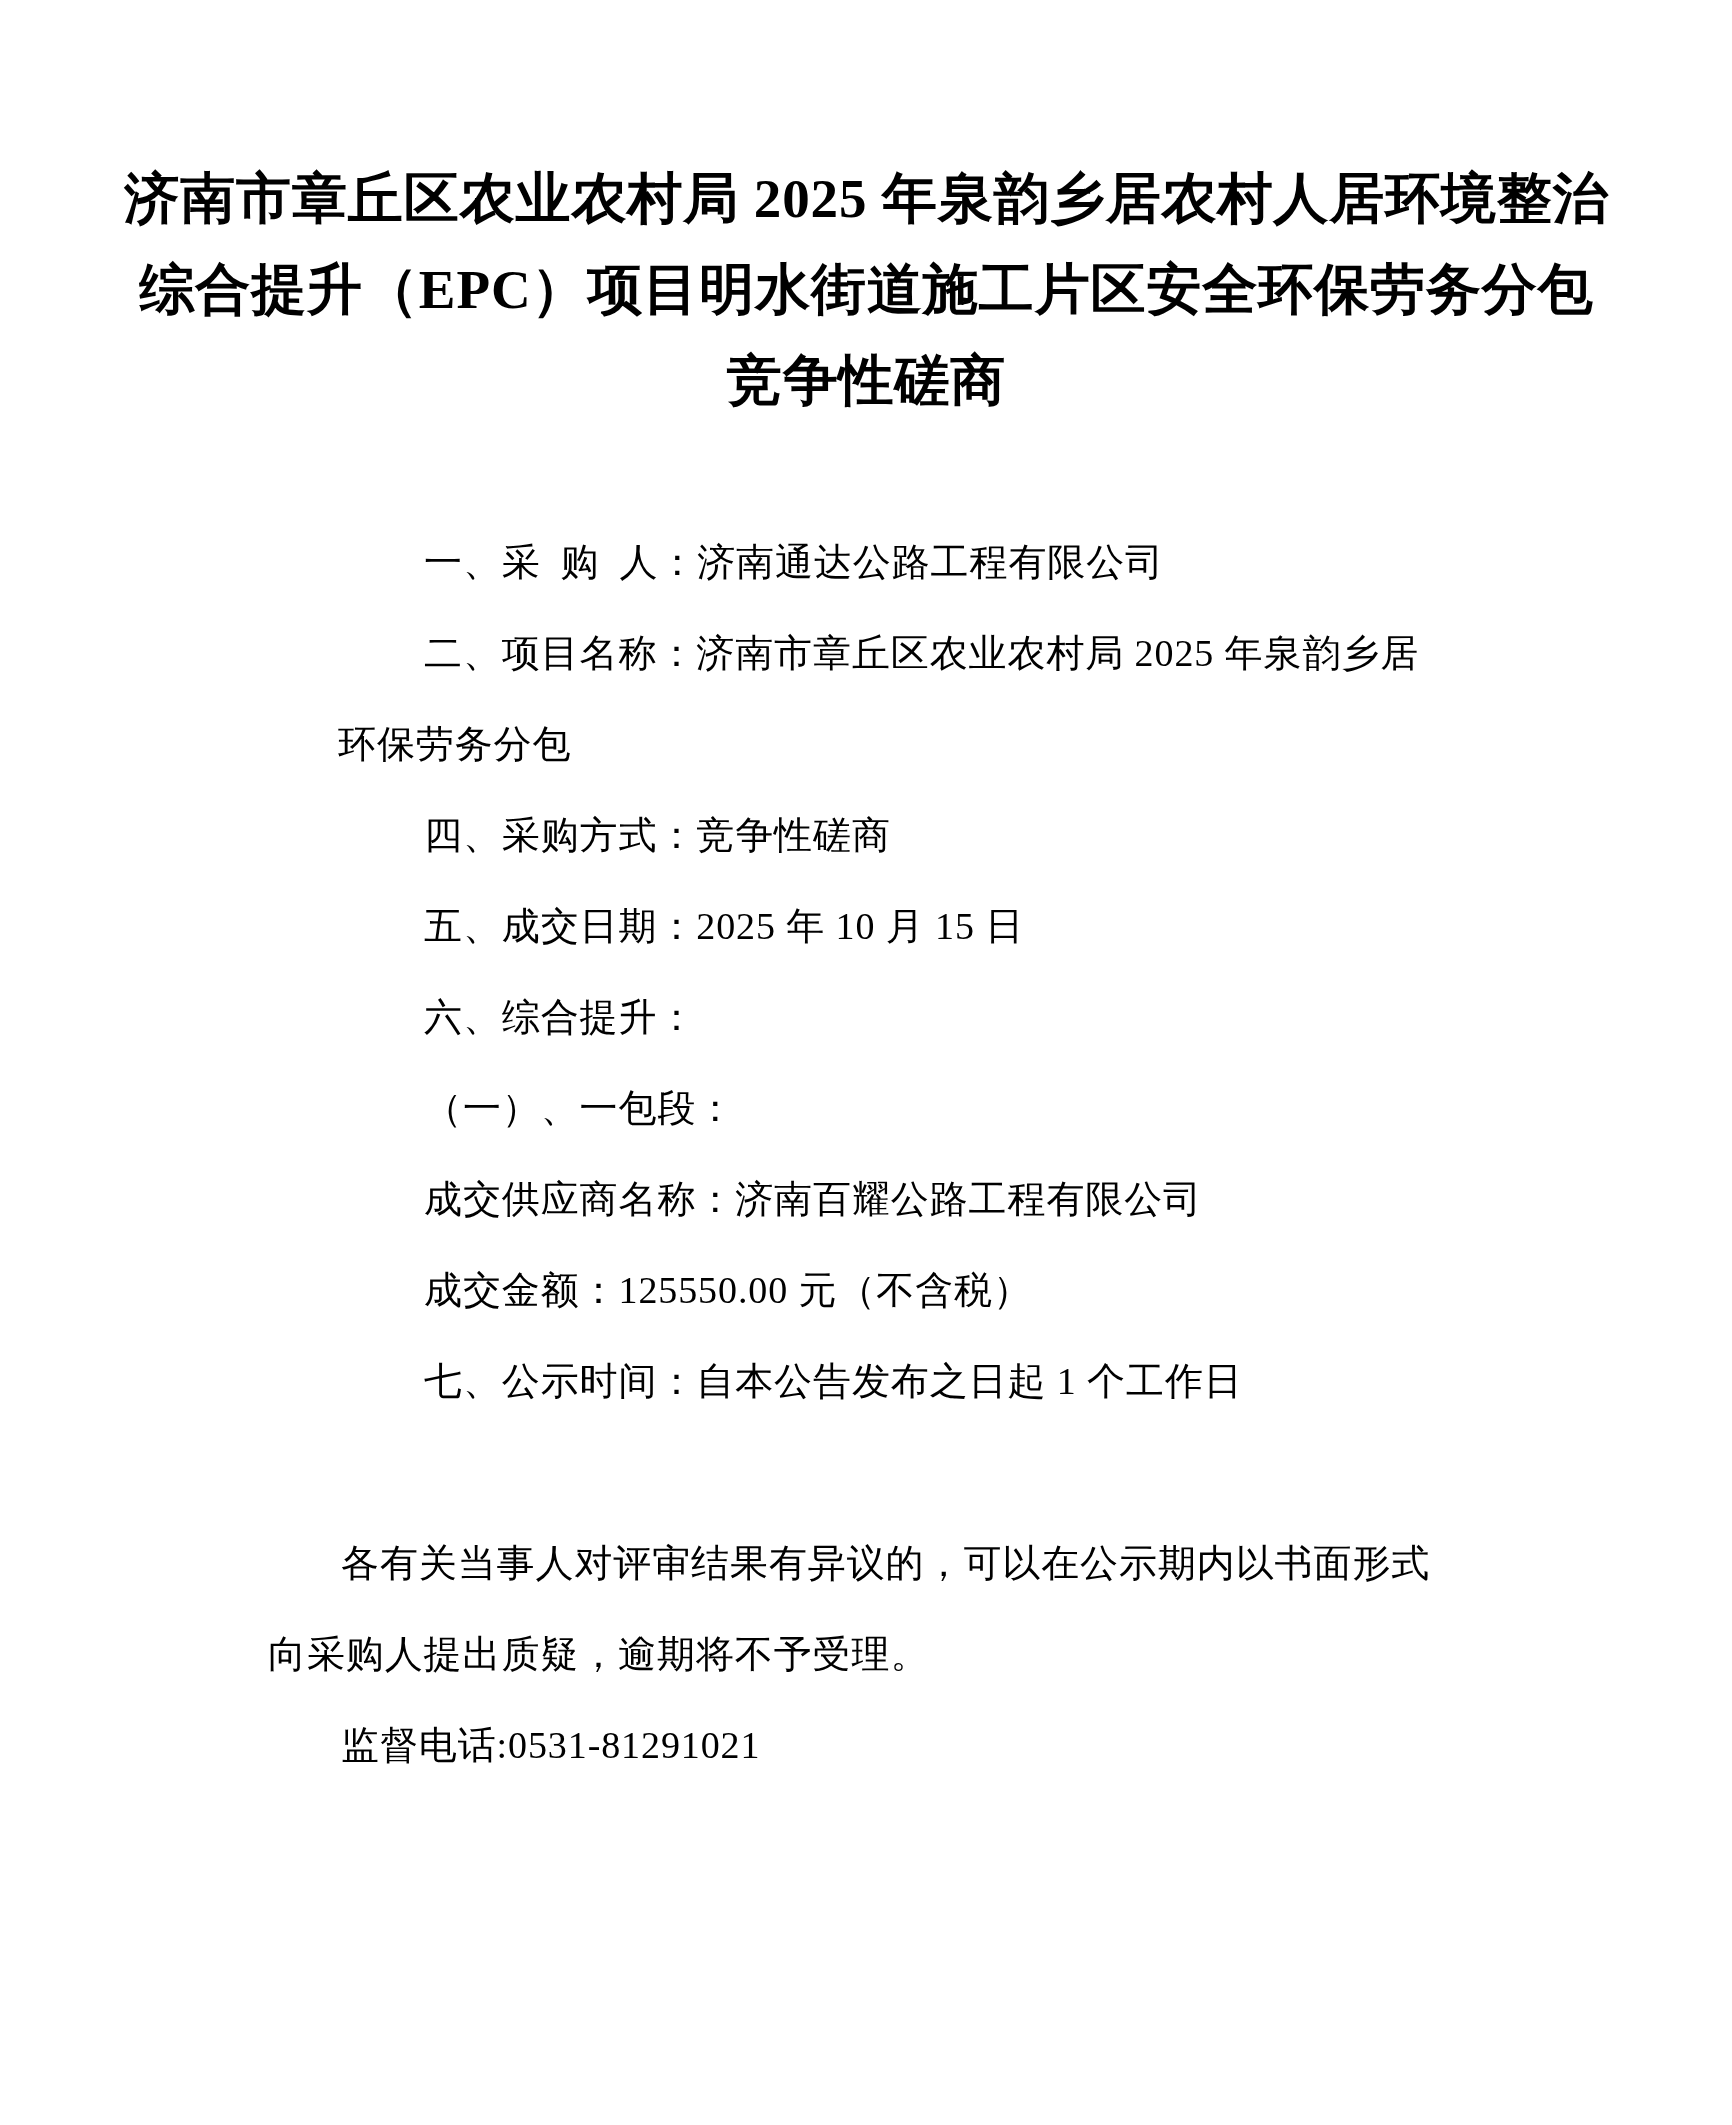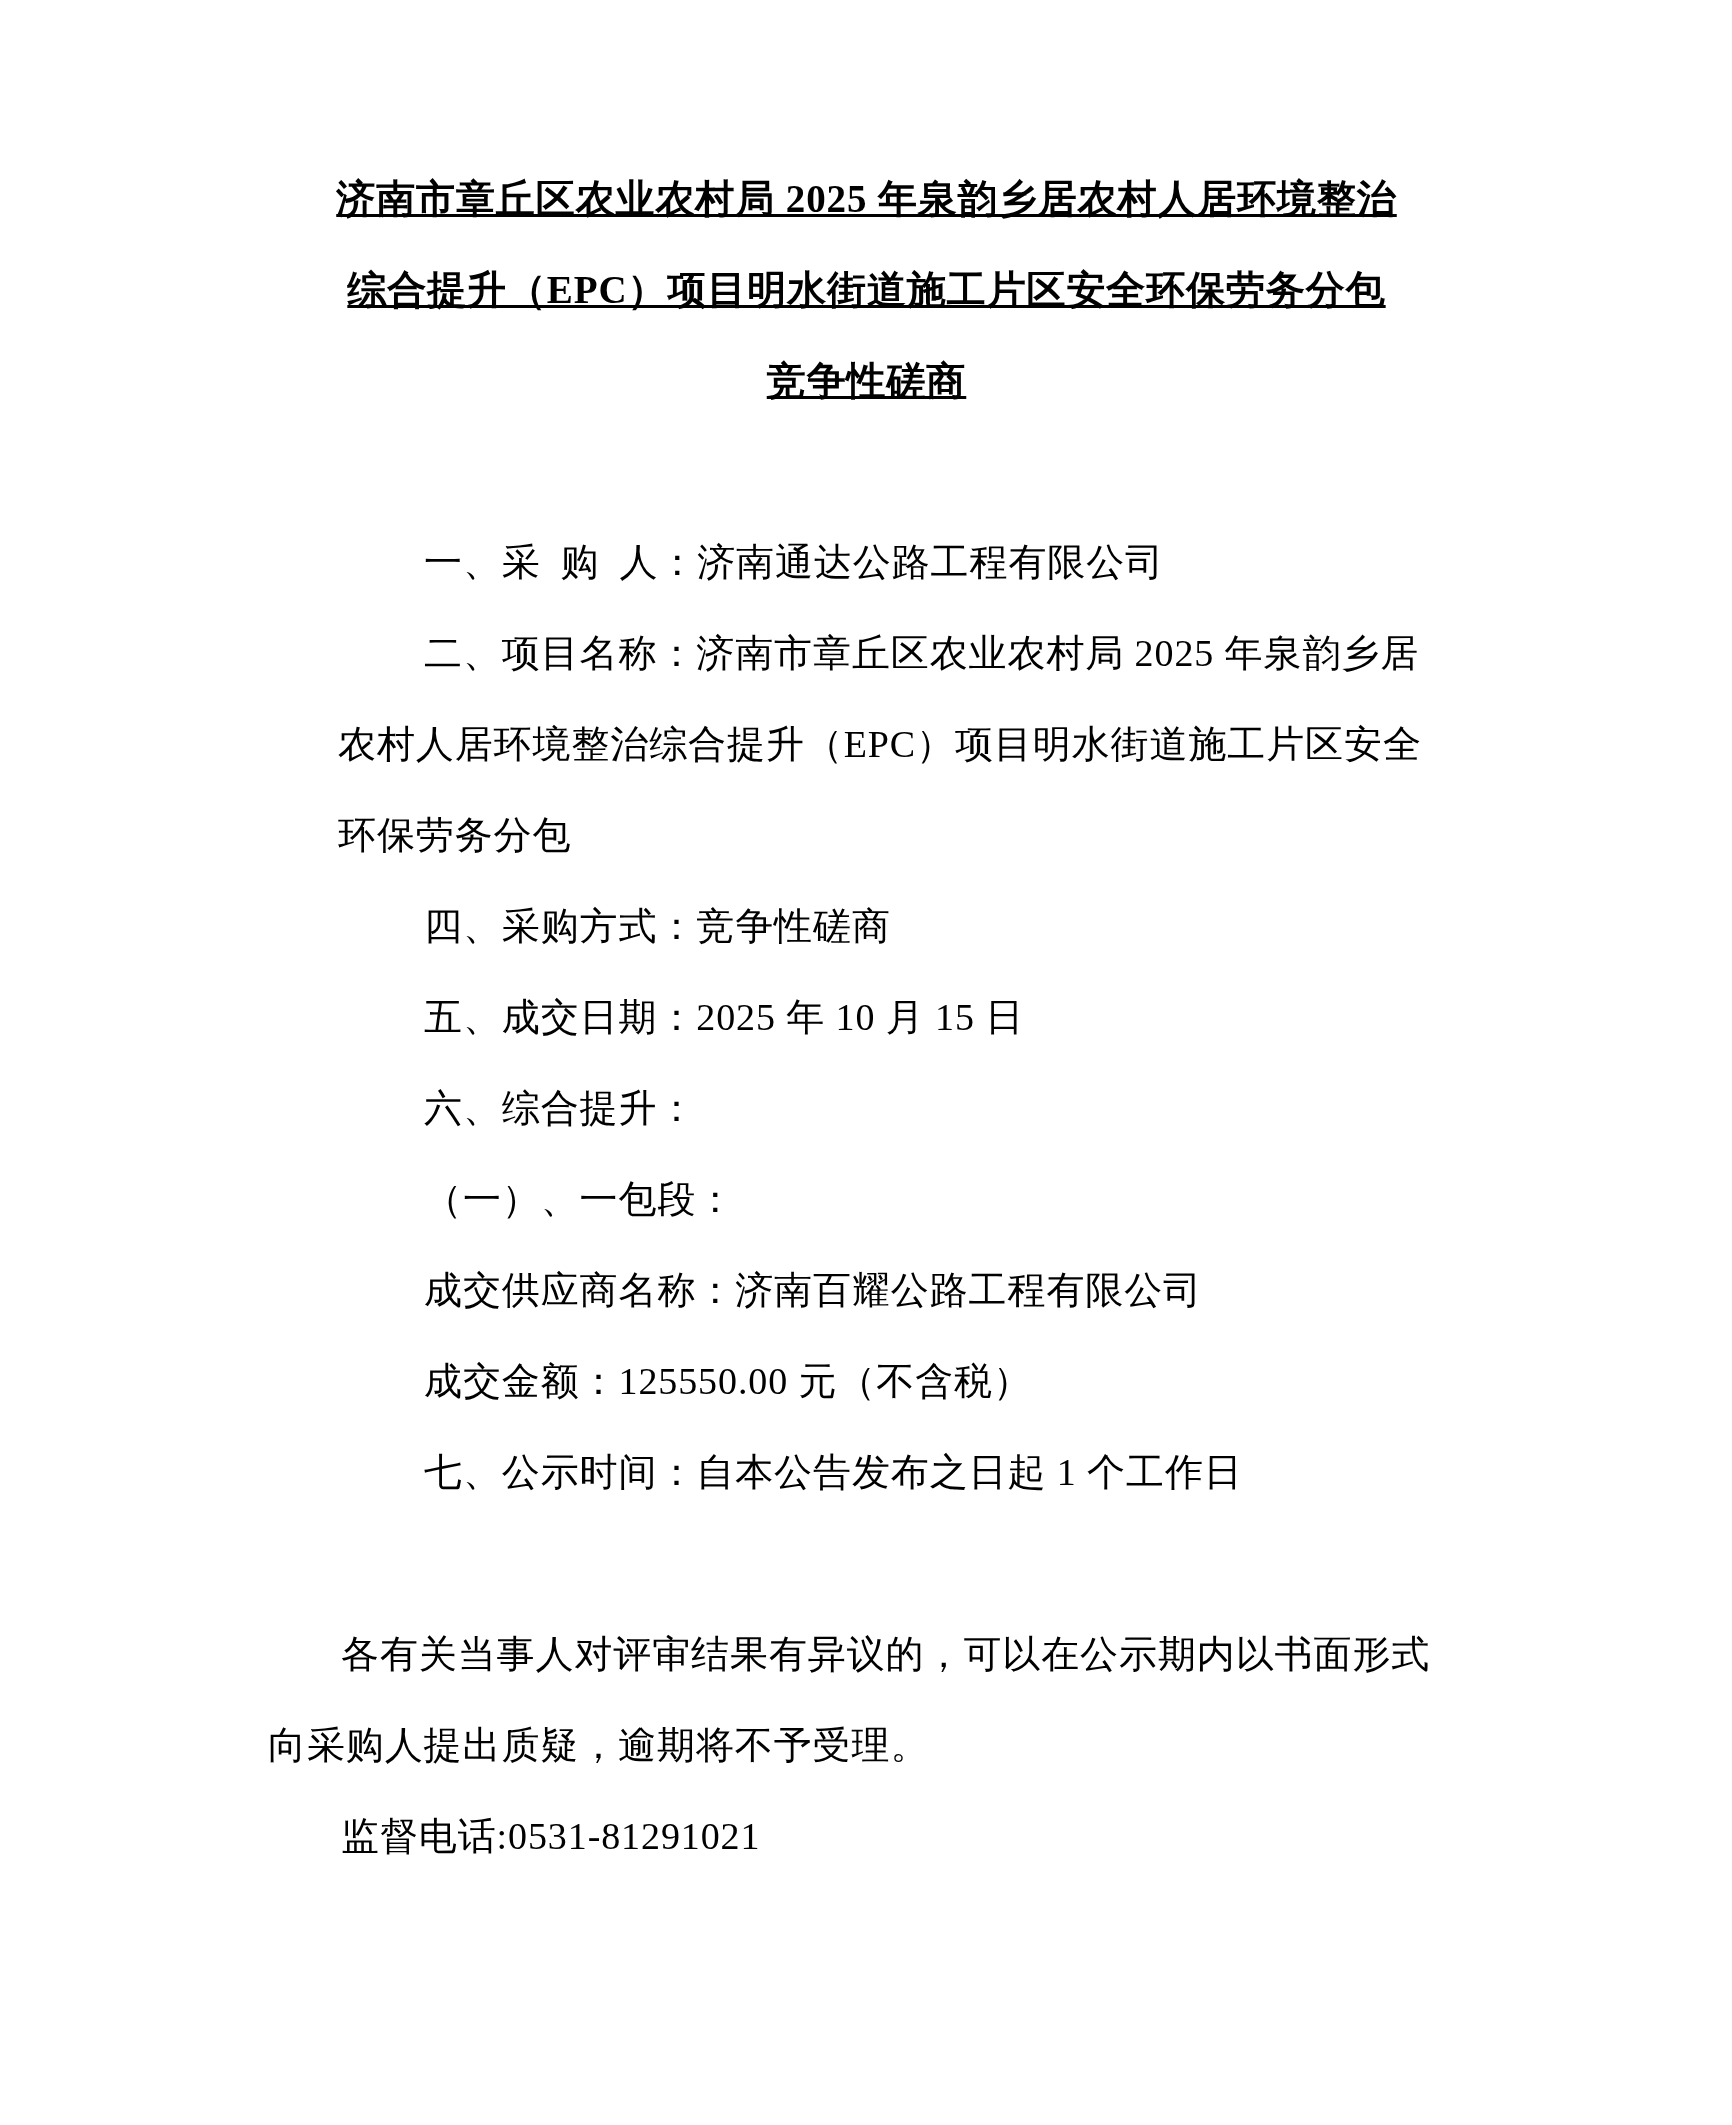--- a/index.html
+++ b/index.html
@@ -11,26 +11,25 @@
     margin: 0 auto;
     background: #ffffff;
     color: #000000;
     font-family: "Liberation Serif", "DejaVu Serif", serif;
     overflow: hidden;
     padding-top: 153px;
   }
   .title-line {
     height: 91px;
     line-height: 91px;
-    font-size: 39px;
+    font-size: 55px;
     font-weight: bold;
     text-align: center;
     white-space: pre;
     letter-spacing: 0.9px;
-    text-decoration: underline;
   }
   .spacer { height: 91px; }
   .line {
     height: 91px;
     line-height: 91px;
     font-size: 38px;
     white-space: pre;
     letter-spacing: 0.9px;
   }
   .label { font-weight: normal; }
@@ -47,21 +46,20 @@
   <div class="title-line">济南市章丘区农业农村局 2025 年泉韵乡居农村人居环境整治</div>
   <div class="title-line">综合提升（EPC）项目明水街道施工片区安全环保劳务分包</div>
   <div class="title-line">竞争性磋商</div>
 
   <div class="spacer"></div>
 
   <div class="line ind-num"><span class="label">一、采 购 人：</span><span>济南通达公路工程有限公司</span></div>
 
   <div class="line ind-num"><span class="label">二、项目名称：</span><span>济南市章丘区农业农村局 2025 年泉韵乡居</span></div>
 
-  <div class="line ind-cont"><span>农村人居环境整治综合提升（EPC）项目明水街道施工片区安全</span></div>
 
   <div class="line ind-cont"><span>环保劳务分包</span></div>
 
 
   <div class="line ind-num"><span class="label">四、采购方式：</span><span>竞争性磋商</span></div>
 
   <div class="line ind-num"><span class="label">五、成交日期：</span><span>2025 年 10 月 15 日</span></div>
 
   <div class="line ind-num"><span class="label">六、综合提升：</span><span></span></div>
 

